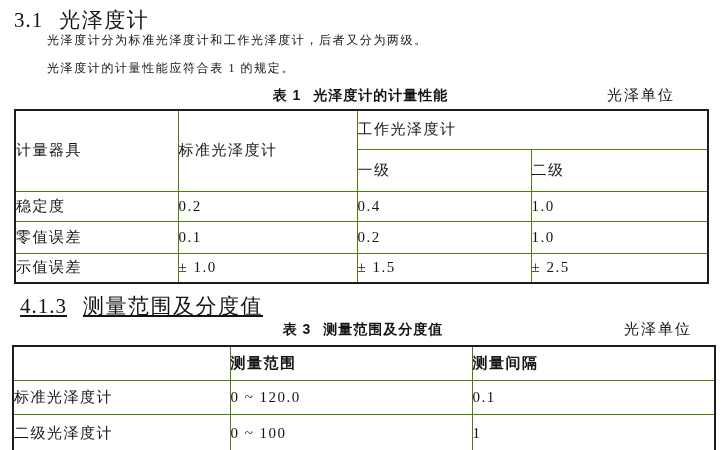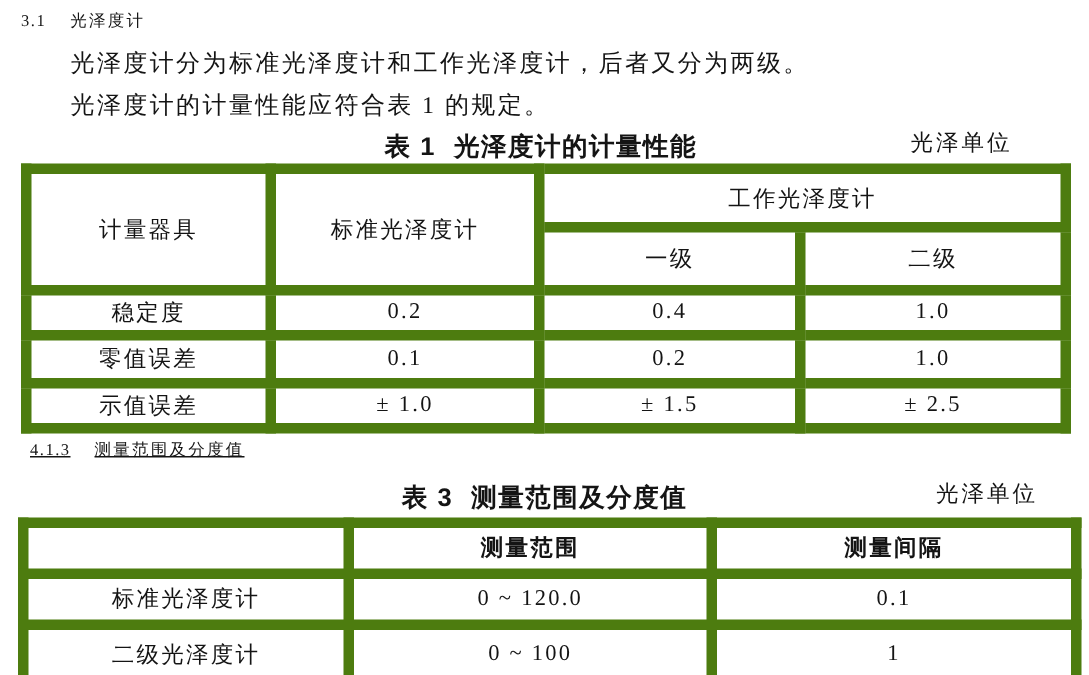--- a/index.html
+++ b/index.html
@@ -12,68 +12,68 @@
     background: #ffffff;
     color: #141414;
     position: relative;
     font-family: "Liberation Serif", "DejaVu Serif", serif;
     overflow: hidden;
   }
   .abs { position: absolute; }
 
   
   .sec-heading {
-    font-size: 11px;
+    font-size: 21px;
     letter-spacing: 1.5px;
     white-space: nowrap;
     text-align: center;
   }
   .sec-num {
     letter-spacing: 1px;
     margin-right: 16px;
   }
 
   
   .para {
-    font-size: 16px;
+    font-size: 12px;
     letter-spacing: 1.6px;
     white-space: nowrap;
   }
 
   
   .caption-row {
     text-align: center;
     white-space: nowrap;
   }
   .caption-bold {
     font-family: "Liberation Sans", "DejaVu Sans", sans-serif;
     font-weight: bold;
-    font-size: 17px;
+    font-size: 14px;
     letter-spacing: 1px;
   }
   .caption-label { margin-right: 12px; }
   .caption-unit {
     position: absolute;
     top: 0;
     font-family: Liberation Serif, serif;
     font-weight: normal;
     font-size: 15px;
     letter-spacing: 2px;
   }
 
   
   table.doc-table {
     position: absolute;
     border-collapse: collapse;
     table-layout: fixed;
     border: 2px solid #1c1c1c;
   }
   table.doc-table td {
-    border: 7px solid #4d7c0f;
-    text-align: center;
+    border: 1px solid #4d7c0f;
+    text-align: left;
     vertical-align: middle;
     font-size: 15px;
     letter-spacing: 1.5px;
     padding: 0;
     overflow: hidden;
     margin-top: 40px;
   }
   td.num { letter-spacing: 0.5px; }
   td.hdr-bold {
     font-family: Liberation Sans, sans-serif;

